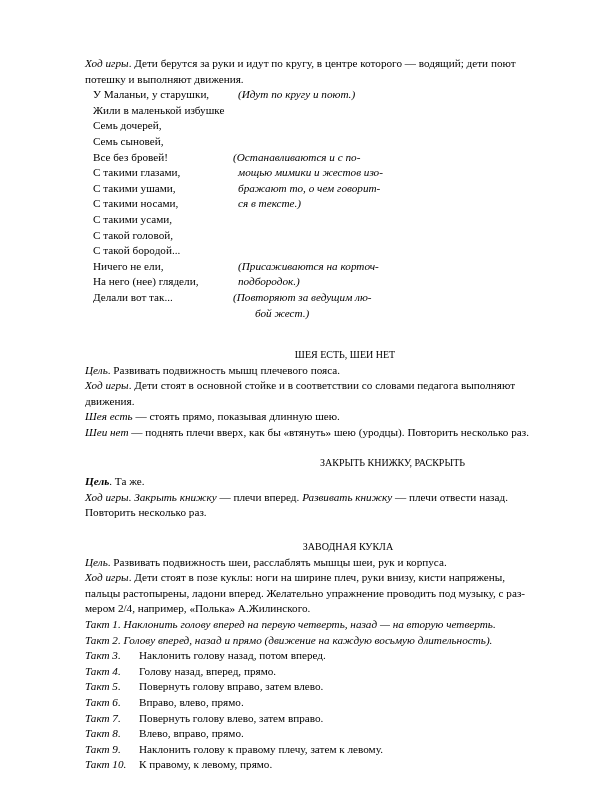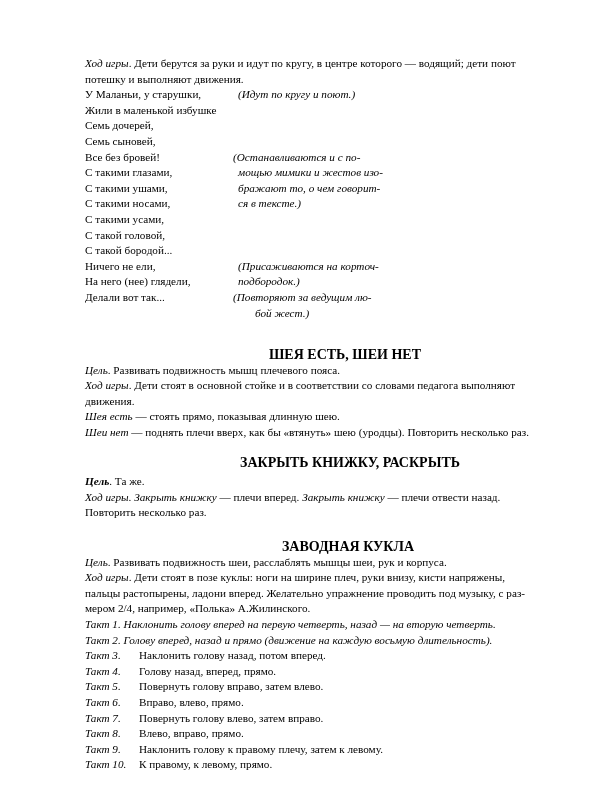--- a/index.html
+++ b/index.html
@@ -6,30 +6,30 @@
   body {
     width: 612px; height: 792px; position: relative; overflow: hidden;
     font-family: "Liberation Serif", "DejaVu Serif", serif;
     color: #000; font-size: 11.2px; line-height: 15.6px;
   }
   .page { position: absolute; left: 85px; top: 56px; width: 460px; }
   .line { white-space: nowrap; }
   .it { font-style: italic; }
   .bi { font-style: italic; font-weight: bold; }
   .row { position: relative; height: 15.6px; white-space: nowrap; }
-  .row .l { position: absolute; left: 0; }
+  .row .l { position: absolute; left: 8px; }
   .row .r { position: absolute; left: 153px; font-style: italic; }
   .row .r.shift { left: 148px; }
   .row .r.far { left: 170px; }
   .heading {
-    font-weight: bold; text-align: center; white-space: nowrap;
-    font-size: 14px;
+    font-weight: normal; text-align: center; white-space: nowrap;
+    font-size: 10px;
   }
   .h1 { margin-top: 26px; margin-left: 60px; }
-  .h2 { margin-top: 14px; margin-left: 155px; text-align: left; }
+  .h2 { margin-top: 14px; margin-left: 155px; text-align: center; }
   .h3 { margin-top: 18px; margin-left: 66px; text-align: center; }
   .takt { position: relative; height: 15.6px; white-space: nowrap; }
   .takt .k { position: absolute; left: 0; font-style: italic; }
   .takt .v { position: absolute; left: 54px; }
   .takt.inline .v { position: static; font-style: italic; }
   .takt.inline { }
 </style>
 </head>
 <body>
 
@@ -96,21 +96,21 @@
 
   <div class="heading h1">ШЕЯ ЕСТЬ, ШЕИ НЕТ</div>
   <div class="line"><span class="it">Цель</span><span>. Развивать подвижность мышц плечевого пояса.</span></div>
   <div class="line"><span class="it">Ход игры</span><span>. Дети стоят в основной стойке и в соответствии со словами педагога выполняют</span></div>
   <div class="line">движения.</div>
   <div class="line"><span class="it">Шея есть</span><span> — стоять прямо, показывая длинную шею.</span></div>
   <div class="line"><span class="it">Шеи нет</span><span> — поднять плечи вверх, как бы «втянуть» шею (уродцы). Повторить несколько раз.</span></div>
 
   <div class="heading h2">ЗАКРЫТЬ КНИЖКУ, РАСКРЫТЬ</div>
   <div class="line" style="margin-top:4px"><span class="bi">Цель</span><span>. Та же.</span></div>
-  <div class="line"><span class="it">Ход игры. Закрыть книжку</span><span> — плечи вперед. </span><span class="it">Закрыть книжку</span><span> — плечи отвести назад.</span></div>
+  <div class="line"><span class="it">Ход игры. Закрыть книжку</span><span> — плечи вперед. </span><span class="it">Развивать книжку</span><span> — плечи отвести назад.</span></div>
   <div class="line">Повторить несколько раз.</div>
 
   <div class="heading h3">ЗАВОДНАЯ КУКЛА</div>
   <div class="line"><span class="it">Цель</span><span>. Развивать подвижность шеи, расслаблять мышцы шеи, рук и корпуса.</span></div>
   <div class="line"><span class="it">Ход игры</span><span>. Дети стоят в позе куклы: ноги на ширине плеч, руки внизу, кисти напряжены,</span></div>
   <div class="line">пальцы растопырены, ладони вперед. Желательно упражнение проводить под музыку, с раз-</div>
   <div class="line">мером 2/4, например, «Полька» А.Жилинского.</div>
 
   <div class="takt inline"><span class="k" style="position:static">Такт 1</span><span class="v">. Наклонить голову вперед на первую четверть, назад — на вторую четверть.</span></div>
   <div class="takt inline"><span class="k" style="position:static">Такт 2</span><span class="v">. Голову вперед, назад и прямо (движение на каждую восьмую длительность).</span></div>

